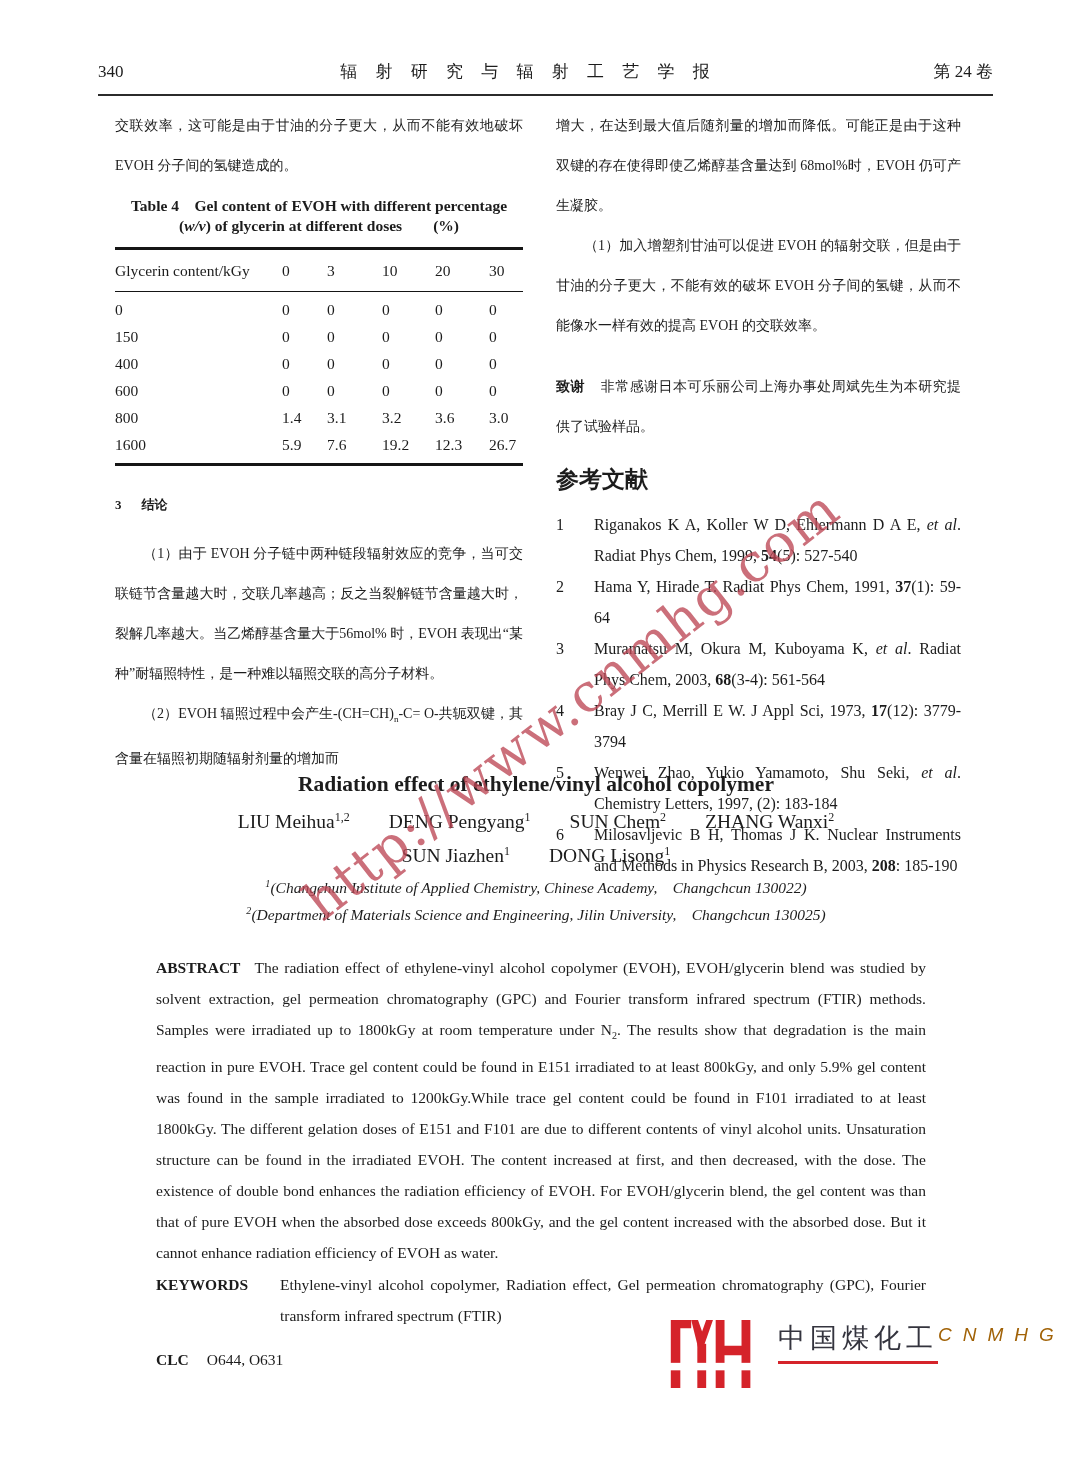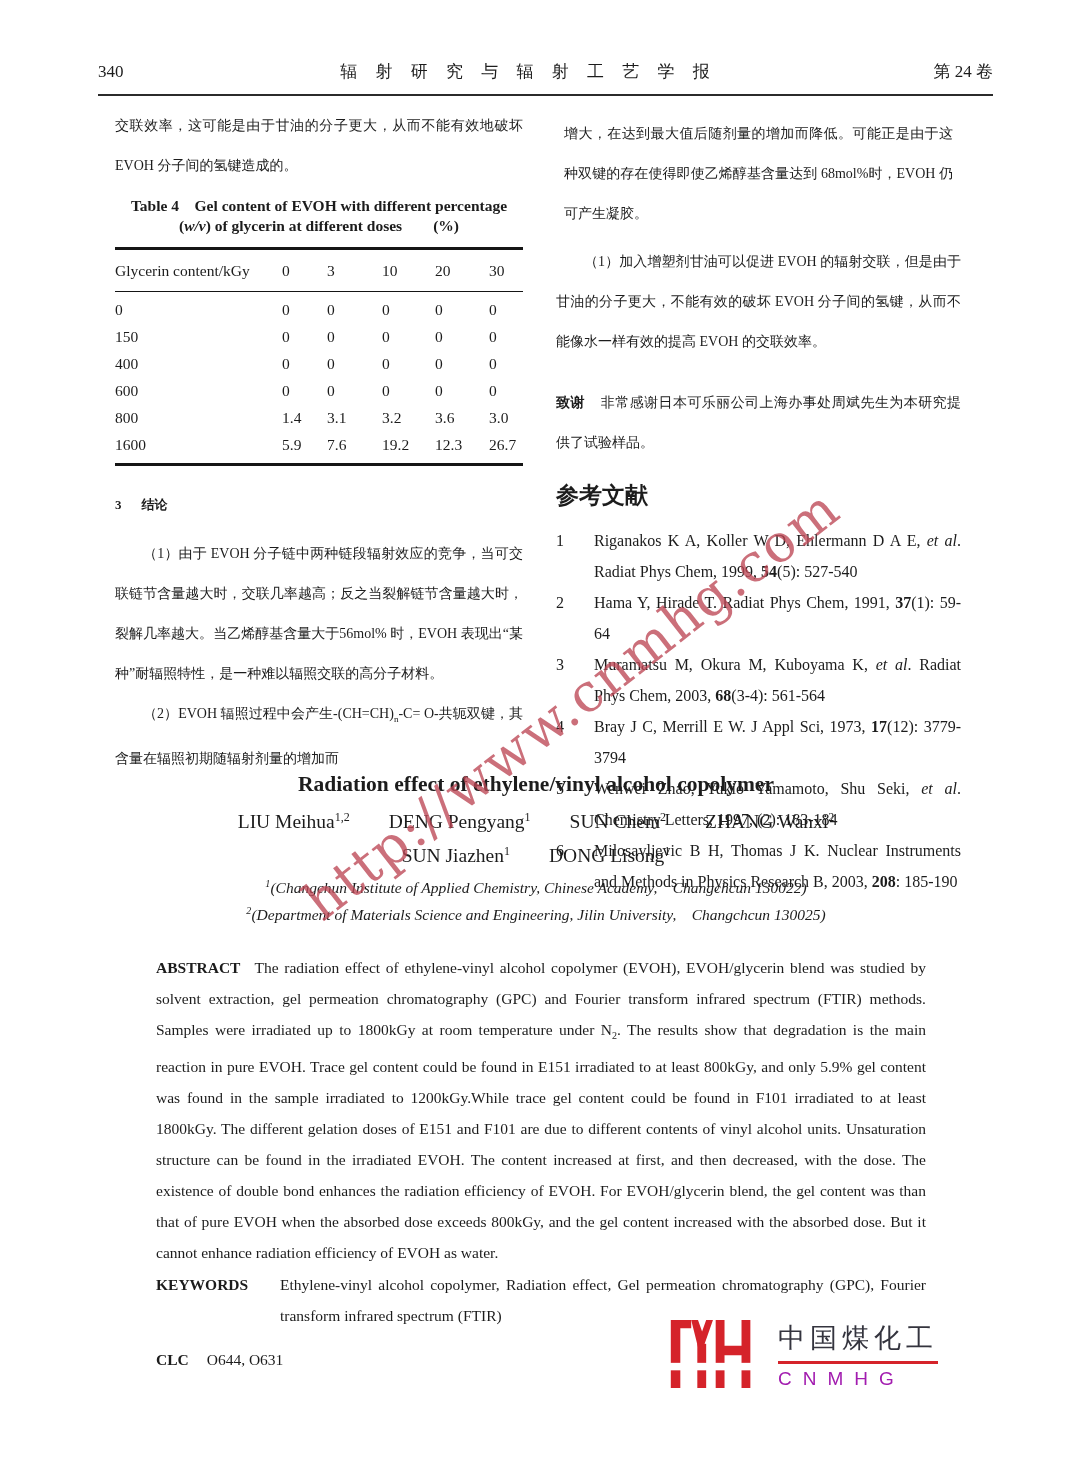--- a/index.html
+++ b/index.html
@@ -95,29 +95,29 @@
     transform:rotate(-38deg);transform-origin:0 0;
     font-family:"DejaVu Serif","Liberation Serif",serif;
     z-index:6;pointer-events:none;
   }
 
   
   .logo{
     position:absolute;left:668px;top:1320px;
     display:flex;align-items:flex-start;gap:16px;z-index:2;
   }
-  .logo-text{display:flex;flex-direction:column;}
+  .logo-text{display:flex;text-align:center;}
   .logo-cn{
     font-family:"Liberation Sans","DejaVu Sans",sans-serif;
     font-size:27px;color:#34343e;letter-spacing:5px;
     padding-bottom:5px;border-bottom:3px solid #d5232a;
   }
   .logo-en{
     font-family:"Liberation Sans","DejaVu Sans",sans-serif;
-    font-size:19px;color:#a21caf;letter-spacing:11px;margin-top:4px;
+    font-size:19px;color:#a16207;letter-spacing:11px;margin-top:4px;font-style:italic;
   }
 </style>
 </head>
 <body>
 
 <div class="pg-header">
   <span>340</span>
   <span class="journal">辐 射 研 究 与 辐 射 工 艺 学 报</span>
   <span>第 24 卷</span>
 </div>
@@ -204,21 +204,21 @@
   </div>
 
   <div class="sec-head">
     <span class="num">3</span><span class="txt">结论</span>
   </div>
   <p class="zh ind" style="margin:0;">（1）由于 EVOH 分子链中两种链段辐射效应的竞争，当可交联链节含量越大时，交联几率越高；反之当裂解链节含量越大时，裂解几率越大。当乙烯醇基含量大于56mol% 时，EVOH 表现出“某种”耐辐照特性，是一种难以辐照交联的高分子材料。</p>
   <p class="zh ind" style="margin:0;"><span>（2）EVOH 辐照过程中会产生-(CH=CH)</span><sub>n</sub><span>-C= O-共轭双键，其含量在辐照初期随辐射剂量的增加而</span></p>
 </div>
 
 <div class="col-right">
-  <p class="zh" style="margin:8px;">增大，在达到最大值后随剂量的增加而降低。可能正是由于这种双键的存在使得即使乙烯醇基含量达到 68mol%时，EVOH 仍可产生凝胶。</p>
+  <p class="zh" style="margin:0;">增大，在达到最大值后随剂量的增加而降低。可能正是由于这种双键的存在使得即使乙烯醇基含量达到 68mol%时，EVOH 仍可产生凝胶。</p>
   <p class="zh ind" style="margin:0;">（1）加入增塑剂甘油可以促进 EVOH 的辐射交联，但是由于甘油的分子更大，不能有效的破坏 EVOH 分子间的氢键，从而不能像水一样有效的提高 EVOH 的交联效率。</p>
 
   <p class="zh ack" style="margin-bottom:0;">
     <span class="ack-label">致谢</span><span>非常感谢日本可乐丽公司上海办事处周斌先生为本研究提供了试验样品。</span>
   </p>
 
   <div class="refs-head">参考文献</div>
   <div class="refs">
       <div class="ref">
         <span class="ref-num">1</span>

